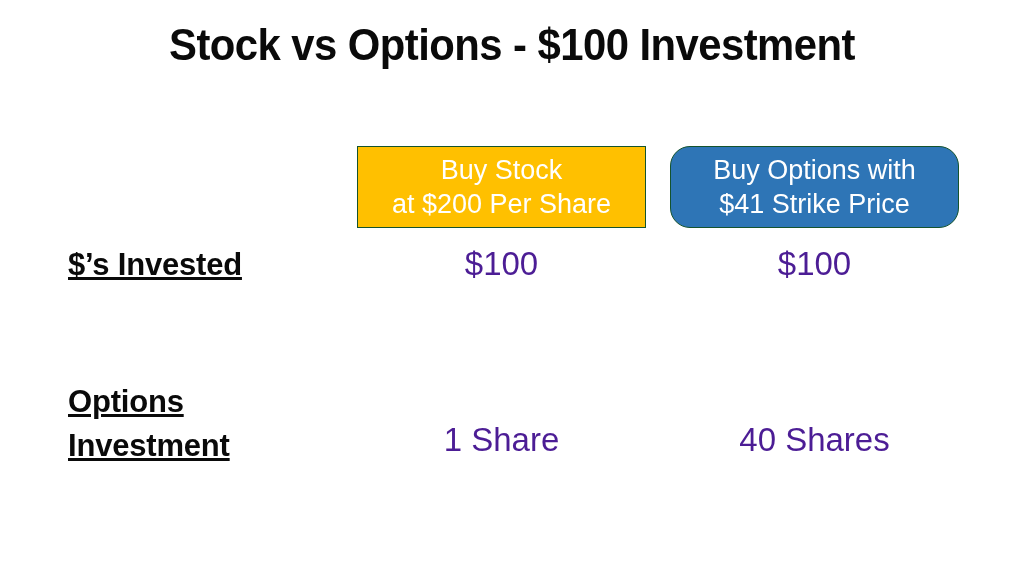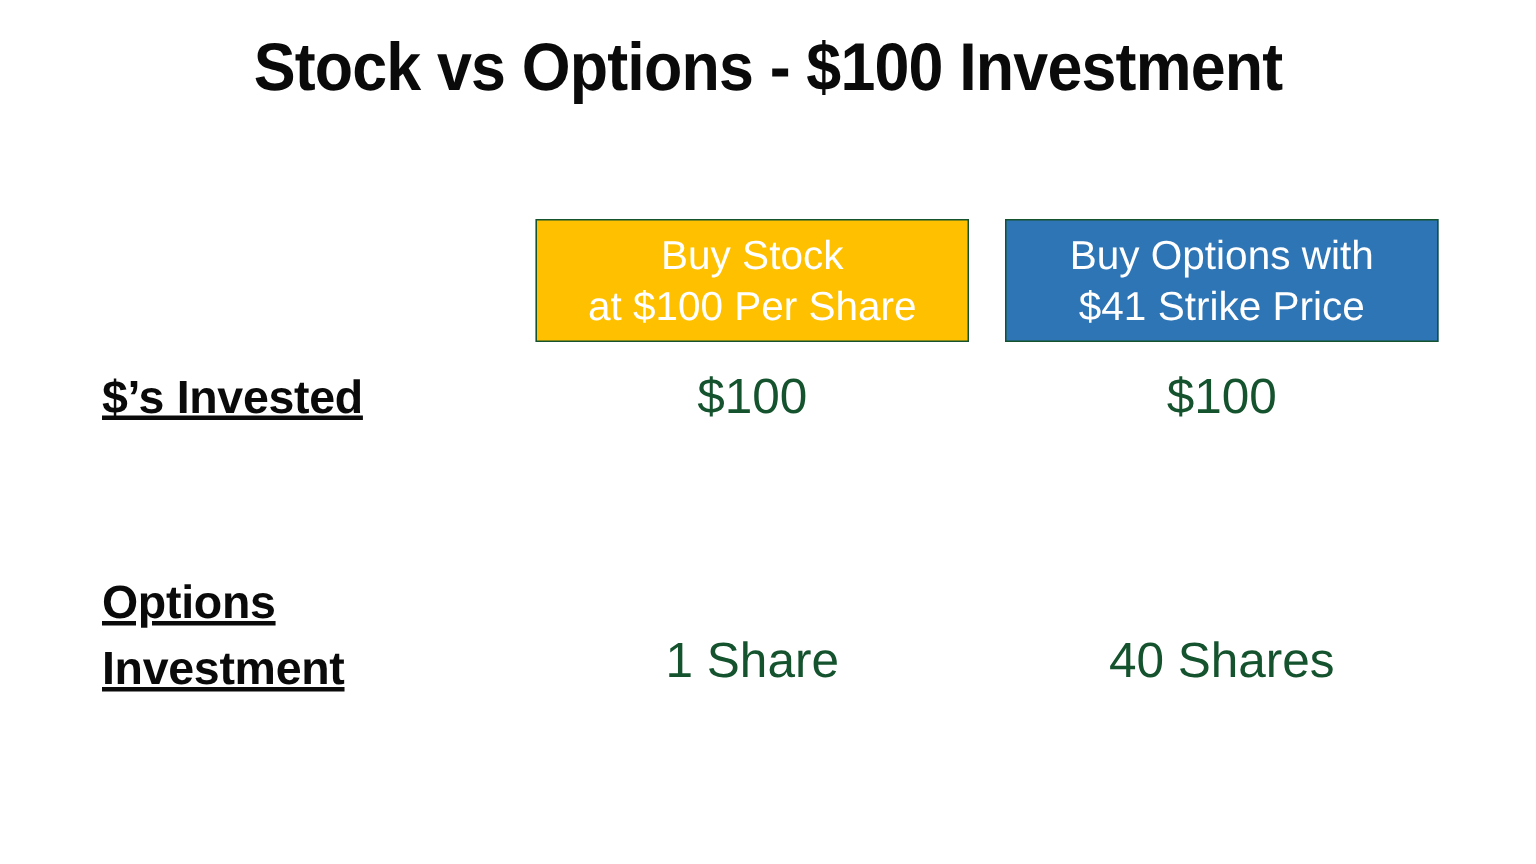--- a/index.html
+++ b/index.html
@@ -62,20 +62,21 @@
   }
   #col-header-stock {
     left: 357px;
     width: 289px;
     background: #ffc000;
   }
   #col-header-options {
     left: 670px;
     width: 289px;
     background: #2e75b6;
+    border-radius: 20px;
   }
   .col-header-line {
     display: block;
   }
 
   
   .row-label {
     position: absolute;
     left: 68px;
     width: 280px;
@@ -93,39 +94,39 @@
   .row-label-line { display: block; }
 
   
   .cell {
     position: absolute;
     width: 289px;
     font-family: "Liberation Sans", sans-serif;
     font-weight: normal;
     font-size: 33px;
     line-height: 42px;
-    color: #14532d;
+    color: #4c1d95;
     text-align: center;
     white-space: nowrap;
   }
   .cell-col-stock   { left: 357px; }
   .cell-col-options { left: 670px; }
   .cell-row-invested { top: 243px; }
   .cell-row-shares   { top: 387px; margin-top: 32px; }
 </style>
 </head>
 <body>
 
 <div id="slide">
 
   <div id="slide-title">Stock vs Options - $100 Investment</div>
 
   <div id="col-header-stock" class="col-header">
     <span class="col-header-line">Buy Stock</span>
-    <span class="col-header-line">at $100 Per Share</span>
+    <span class="col-header-line">at $200 Per Share</span>
   </div>
 
   <div id="col-header-options" class="col-header">
     <span class="col-header-line">Buy Options with</span>
     <span class="col-header-line">$41 Strike Price</span>
   </div>
 
   <div id="row-label-invested" class="row-label">
     <span class="row-label-line">$’s Invested</span>
   </div>

